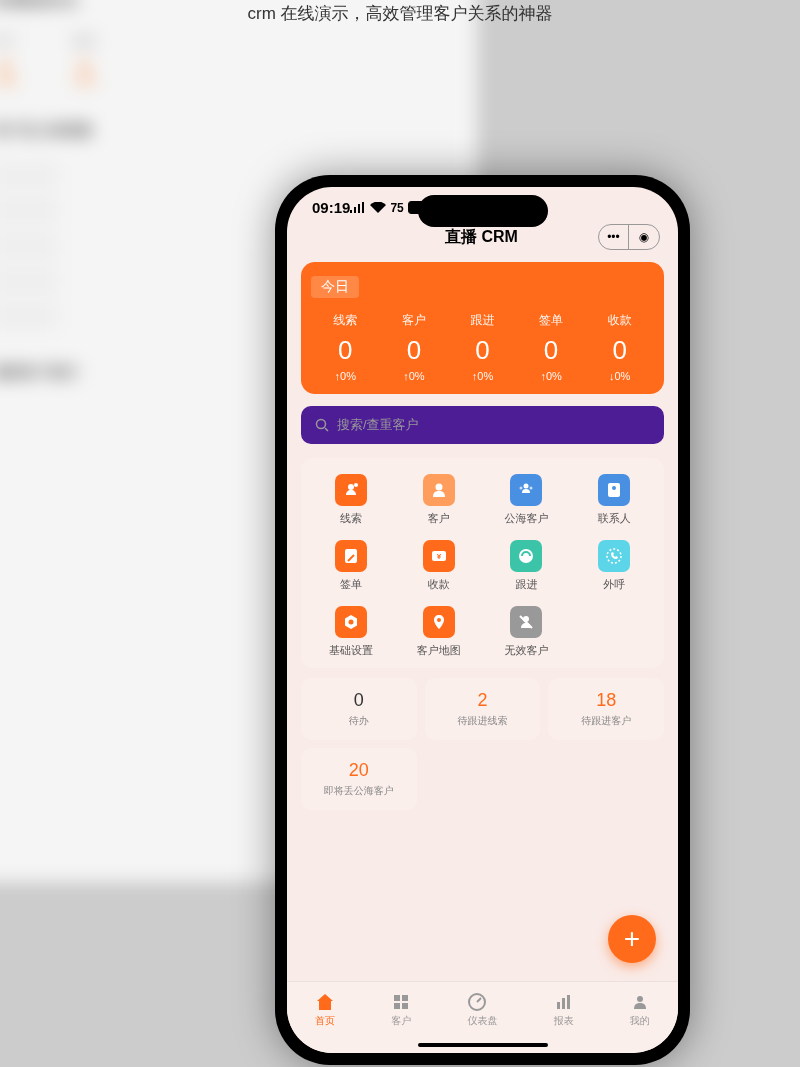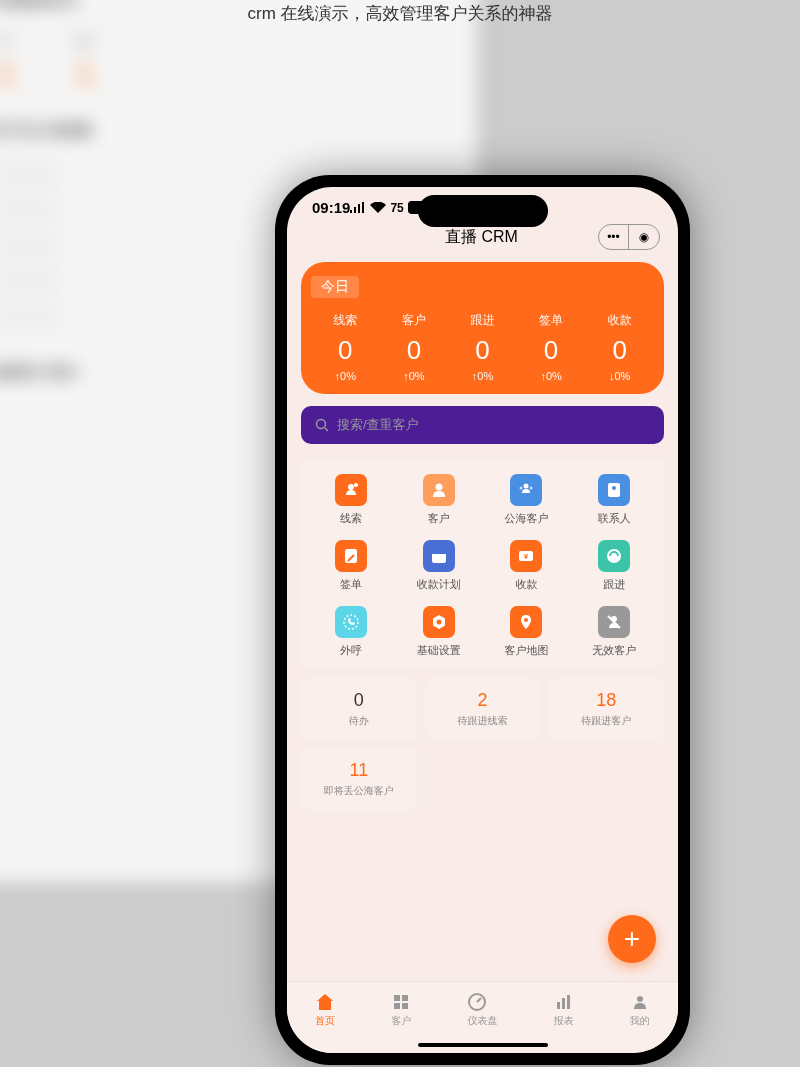--- a/index.html
+++ b/index.html
@@ -19,25 +19,25 @@
 .headline{position:absolute;top:0;left:0;right:0;text-align:center;font-size:62px;font-weight:900;color:#ff7a00;z-index:10;line-height:1.15;-webkit-text-stroke:2px #fff;letter-spacing:2px}
 .phone{position:absolute;top:175px;left:275px;width:415px;height:890px;background:#000;border-radius:55px;padding:12px;z-index:20;box-shadow:0 0 40px rgba(0,0,0,.4)}
 .screen{width:100%;height:100%;background:#f9ebe8;border-radius:45px;overflow:hidden;position:relative}
 .notch{position:absolute;top:8px;left:50%;transform:translateX(-50%);width:130px;height:32px;background:#000;border-radius:20px;z-index:50}
 .statusbar{display:flex;justify-content:flex-start;align-items:center;padding:12px 25px 0;font-size:15px;font-weight:600}
 .status-right{display:flex;gap:4px;align-items:center}
 .battery{width:25px;height:13px;border:1.5px solid #000;border-radius:3px;position:relative;display:flex;align-items:center}
 .battery::after{content:"";position:absolute;right:-4px;width:2px;height:5px;background:#000;border-radius:1px}
 .battery-fill{width:75%;height:100%;background:#000;border-radius:1px}
 .titlebar{display:flex;justify-content:space-between;align-items:center;padding:8px 18px 12px}
-.app-title{font-size:16px;font-weight:400;margin:0 auto}
+.app-title{font-size:16px;font-weight:700;margin:0 auto}
 .mini-controls{display:flex;gap:0;border:1px solid #999;border-radius:14px;overflow:hidden}
 .mini-btn{width:30px;height:24px;display:flex;align-items:center;justify-content:center;font-size:12px}
 .mini-btn:first-child{border-right:1px solid #999}
-.today-card{margin:0 14px;background:#ff6b1a;border-radius:24px;padding:14px 10px 12px;color:#fff}
+.today-card{margin:0 14px;background:#ff6b1a;border-radius:14px;padding:14px 10px 12px;color:#fff}
 .today-label{font-size:14px;margin-bottom:14px;padding:2px 10px;background:rgba(255,255,255,.2);display:inline-block;border-radius:4px}
 .today-stats{display:flex;justify-content:space-around}
 .today-stat{text-align:center}
 .stat-name{font-size:12px;opacity:.95;margin-bottom:6px}
 .stat-val{font-size:26px;font-weight:300;margin-bottom:4px}
 .stat-trend{font-size:11px;opacity:.95}
 .search{margin:12px 14px 0;background:#4c1d95;border-radius:10px;padding:10px 14px;display:flex;align-items:center;gap:8px;color:#999;font-size:13px}
 .menu-grid{margin:14px 14px 0;background:#fbefec;border-radius:12px;padding:16px 8px 10px;display:grid;grid-template-columns:repeat(4,1fr);gap:14px 4px}
 .menu-item{text-align:center}
 .menu-icon{width:32px;height:32px;margin:0 auto 5px;border-radius:7px;display:flex;align-items:center;justify-content:center;font-size:16px;color:#fff}
@@ -219,29 +219,20 @@
         <div class="menu-item">
           <div class="menu-icon ic-sign">
             <svg width="18" height="18">
               <rect x="3" y="2" width="12" height="14" rx="2" fill="#fff"></rect>
               <path d="M6 14l2-2 4-4" stroke="#ff6b1a" stroke-width="2" fill="none"></path>
             </svg>
           </div>
           <div class="menu-label">签单</div>
         </div>
         <div class="menu-item">
-          <div class="menu-icon ic-plan">
-            <svg width="18" height="18">
-              <rect x="2" y="4" width="14" height="12" rx="2" fill="#fff"></rect>
-              <rect x="2" y="4" width="14" height="3" fill="#4a6fd4"></rect>
-            </svg>
-          </div>
-          <div class="menu-label">收款计划</div>
-        </div>
-        <div class="menu-item">
           <div class="menu-icon ic-pay">
             <svg width="18" height="18">
               <rect x="2" y="4" width="14" height="10" rx="2" fill="#fff"></rect>
               <text x="9" y="12" text-anchor="middle" font-size="8" fill="#ff6b1a" font-weight="bold">¥</text>
             </svg>
           </div>
           <div class="menu-label">收款</div>
         </div>
         <div class="menu-item">
           <div class="menu-icon ic-follow">
@@ -298,21 +289,21 @@
         </div>
         <div class="card">
           <div class="card-val" style="color:#ff6b1a">2</div>
           <div class="card-label">待跟进线索</div>
         </div>
         <div class="card">
           <div class="card-val" style="color:#ff6b1a">18</div>
           <div class="card-label">待跟进客户</div>
         </div>
         <div class="card">
-          <div class="card-val" style="color:#ff6b1a">11</div>
+          <div class="card-val" style="color:#ff6b1a">20</div>
           <div class="card-label">即将丢公海客户</div>
         </div>
       </div>
 
     <div class="fab">+</div>
 
     <div class="tabbar" id="tabbar">
         <div class="tab active">
           <div class="tab-icon">
             <svg width="20" height="20">

